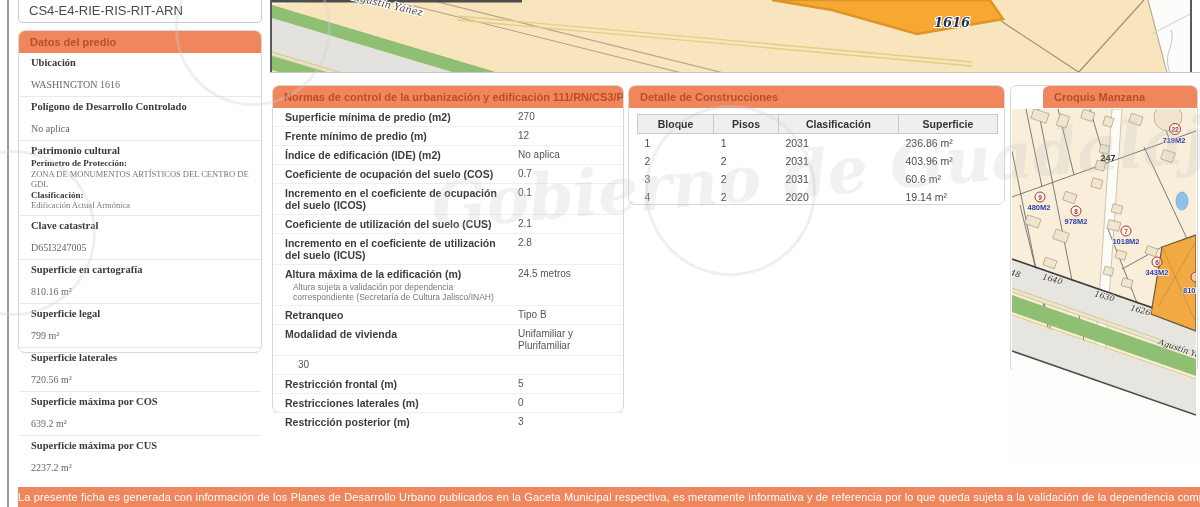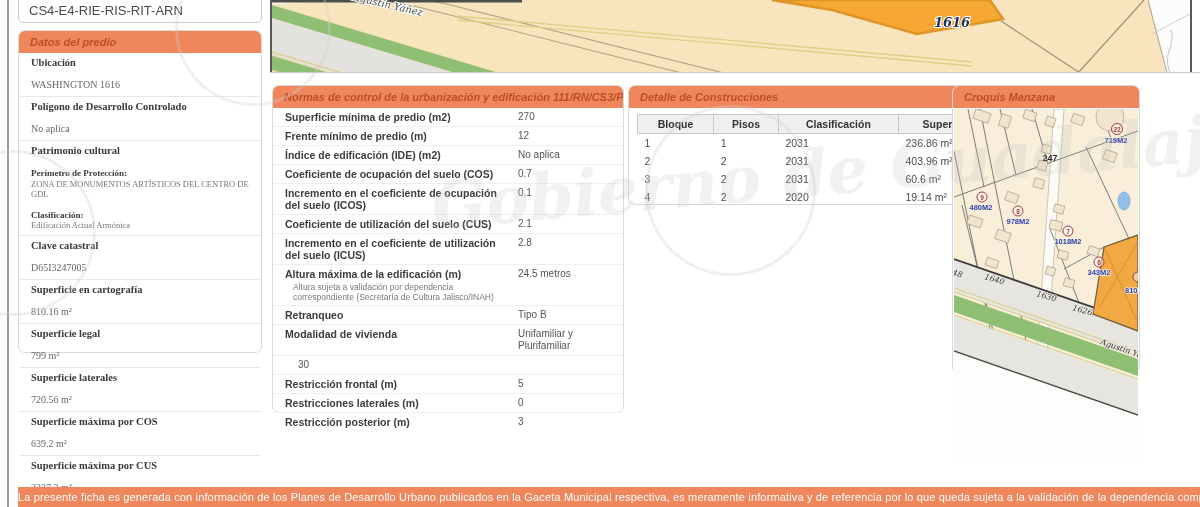--- a/index.html
+++ b/index.html
@@ -18,28 +18,28 @@
     font-size:13px;color:#4a4a4a;display:flex;align-items:flex-end;
     padding:0 0 4px 10px;
   }
   .panel{
     position:absolute;background:#fff;border:1px solid #d8d8d8;
     border-radius:7px;box-sizing:border-box;
   }
   .panel-header{
     height:22px;background:#f0875c;border-radius:6px 6px 0 0;
     color:#bb4e28;font-size:11px;font-weight:bold;line-height:22px;
-    padding:0 11px;white-space:nowrap;overflow:hidden;font-style:italic;
+    padding:0 11px;white-space:nowrap;overflow:hidden;
   }
   #datos-panel{left:18px;top:30px;width:244px;height:323px;}
   .d-item{padding:4px 12px 5px;font-family:Liberation Serif, serif;}
   .d-item + .d-item{border-top:1px solid #e8e8e8;}
   .d-label{font-size:10.5px;font-weight:bold;color:#3a3a3a;line-height:12px;}
   .d-value{font-size:10px;color:#666;line-height:12px;margin-top:10px;}
-  .d-sublabel{font-size:9px;font-weight:bold;color:#3a3a3a;line-height:10.5px;margin-top:11px;}
+  .d-sublabel{font-size:9px;font-weight:bold;color:#3a3a3a;line-height:10.5px;margin-top:1px;}
   .d-subvalue{font-size:8.5px;color:#777;line-height:10px;}
 
   
   #map-strip{
     left:270px;top:0;width:922px;height:73px;box-sizing:border-box;
     border-left:2px solid #5a5a5a;border-right:2px solid #5a5a5a;
     background:#f8e5bd;overflow:hidden;
   }
   .map-bottom-line{left:270px;top:72px;right:0;height:1px;background:#c9c9c9;}
 
@@ -54,21 +54,21 @@
   
   #constr-panel{left:628px;top:85px;width:377px;height:120px;}
   .c-table{width:361px;margin:6px 8px 0;border-collapse:collapse;}
   .c-table th{
     background:#efefef;border:1px solid #c9c9c9;font-size:10.5px;
     text-align:center;padding:3px 7px;color:#333;font-weight:bold;
   }
   .c-table td{font-size:10.5px;color:#4a4a4a;padding:3px 7px;}
 
   
-  #croquis-panel{left:952px;top:85px;width:188px;height:288px;}
+  #croquis-panel{left:1010px;top:85px;width:188px;height:288px;padding-left:32px;}
   #croquis-svg{position:absolute;left:1px;top:23px;}
 
   
   .footer-banner{
     left:18px;right:0;top:487px;height:20px;background:#f0875c;
     color:#ffffff;font-size:11px;line-height:20px;text-align:center;
     white-space:nowrap;overflow:hidden;letter-spacing:.15px;
   }
 
   

